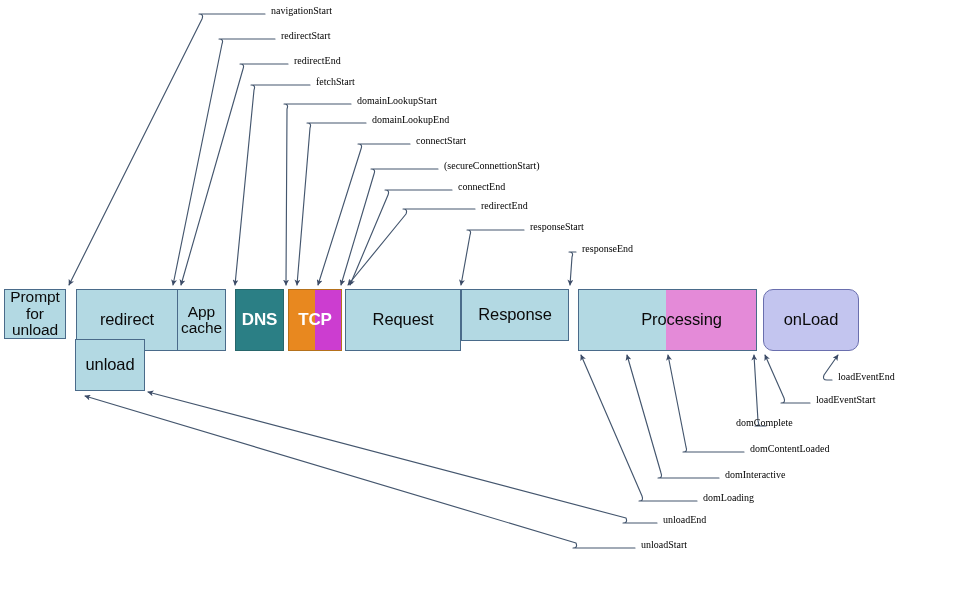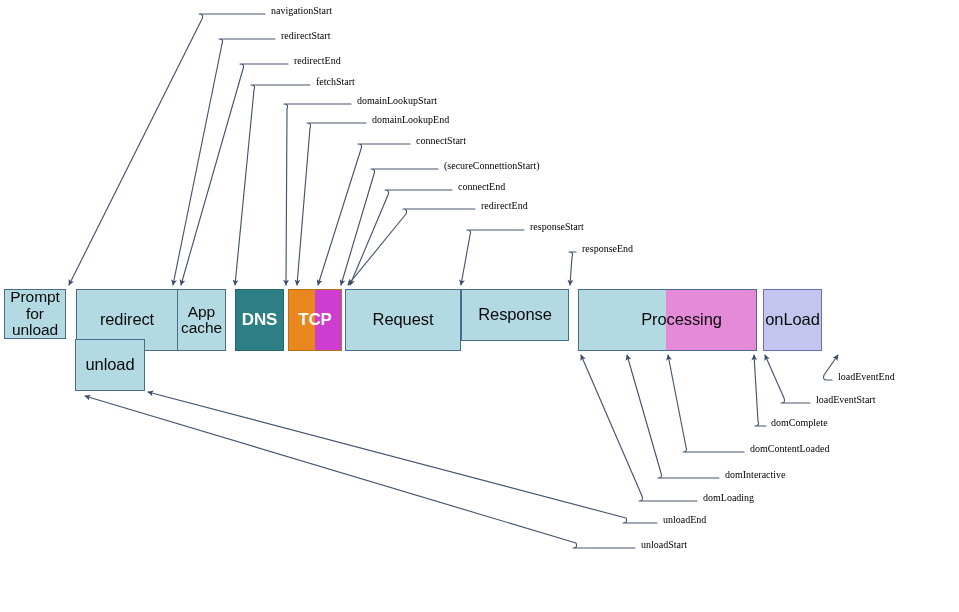--- a/index.html
+++ b/index.html
@@ -113,21 +113,21 @@
       <div class="tl-label" style="left: 357px; top: 96px;">domainLookupStart</div>
       <div class="tl-label" style="left: 372px; top: 115px;">domainLookupEnd</div>
       <div class="tl-label" style="left: 416px; top: 136px;">connectStart</div>
       <div class="tl-label" style="left: 444px; top: 161px;">(secureConnettionStart)</div>
       <div class="tl-label" style="left: 458px; top: 182px;">connectEnd</div>
       <div class="tl-label" style="left: 481px; top: 201px;">redirectEnd</div>
       <div class="tl-label" style="left: 530px; top: 222px;">responseStart</div>
       <div class="tl-label" style="left: 582px; top: 244px;">responseEnd</div>
       <div class="tl-label" style="left: 838px; top: 372px; text-align: center;">loadEventEnd</div>
       <div class="tl-label" style="left: 816px; top: 395px;">loadEventStart</div>
-      <div class="tl-label" style="left: 771px; top: 418px; text-align: right;">domComplete</div>
+      <div class="tl-label" style="left: 736px; top: 418px; text-align: right;">domComplete</div>
       <div class="tl-label" style="left: 750px; top: 444px;">domContentLoaded</div>
       <div class="tl-label" style="left: 725px; top: 470px;">domInteractive</div>
       <div class="tl-label" style="left: 703px; top: 493px;">domLoading</div>
       <div class="tl-label" style="left: 663px; top: 515px;">unloadEnd</div>
       <div class="tl-label" style="left: 641px; top: 540px;">unloadStart</div>
     </div>
   <div id="boxes-layer">
       <div class="tl-box small" style="left: 4px; top: 289px; width: 62px; height: 50px;">
         <div>
           <span>Prompt</span>
@@ -169,20 +169,20 @@
       <div class="tl-box " style="left: 461px; top: 289px; width: 108px; height: 52px;">
         <div>
           <span>Response</span>
         </div>
       </div>
       <div class="tl-box phase-processing" style="left: 578px; top: 289px; width: 179px; height: 62px; padding-left: 28px;">
         <div>
           <span>Processing</span>
         </div>
       </div>
-      <div class="tl-box phase-onload" style="left: 763px; top: 289px; width: 59px; height: 62px;">
+      <div class="tl-box phase-onload" style="left: 763px; top: 289px; width: 96px; height: 62px; border-radius: 10px;">
         <div>
           <span>onLoad</span>
         </div>
       </div>
     </div>
 
 </div>
 
 </body></html>

